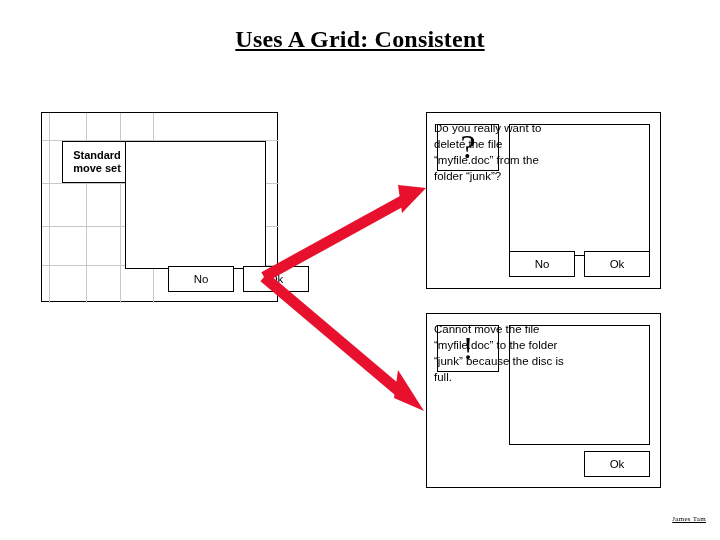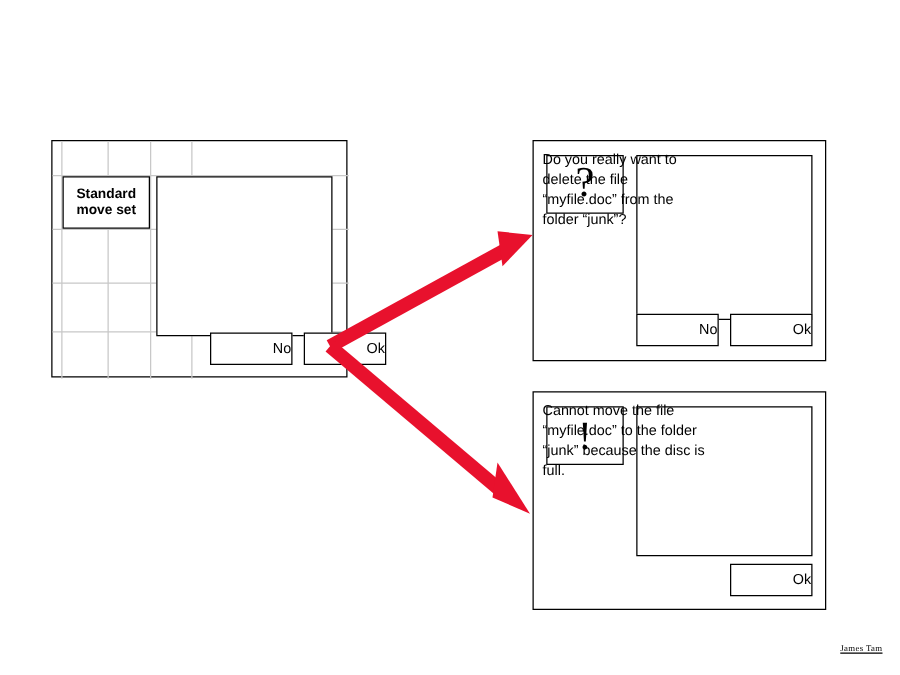--- a/index.html
+++ b/index.html
@@ -54,21 +54,21 @@
   
   .gridline {
     position: absolute;
     background: #c8c8c8;
   }
   .gl-v { width: 1px; }
   .gl-h { height: 1px; }
 
   #tpl-icon-box {
     position: absolute;
-    left: 8px;
+    left: 20px;
     top: 28px;
     width: 70px;
     height: 42px;
     border: 1px solid #000000;
     box-sizing: border-box;
     background: #ffffff;
     text-align: center;
     font-size: 11px;
     font-weight: bold;
     line-height: 13px;
@@ -92,21 +92,21 @@
     width: 130px;
     font-size: 11.5px;
     line-height: 15px;
     color: #000000;
   }
   .btn {
     position: absolute;
     border: 1px solid #000000;
     box-sizing: border-box;
     background: #ffffff;
-    text-align: right;
+    text-align: center;
     font-size: 11.5px;
     color: #000000;
     line-height: 1;
   }
   .btn span {
     display: inline-block;
   }
   .btn.underline span {
   }
   #tpl-btn-no {
@@ -244,20 +244,21 @@
     color: #000000;
     text-decoration: underline;
     letter-spacing: 0.3px;
   }
 </style>
 </head>
 <body>
 
 <div id="slide">
 
+  <div id="title">Uses A Grid: Consistent</div>
 
   <div class="dialog" id="tpl-dialog">
 
     <div class="gridline gl-v" style="left:7px;  top:0px;   height:190px;"></div>
     <div class="gridline gl-v" style="left:44px; top:0px;   height:190px;"></div>
     <div class="gridline gl-v" style="left:78px; top:0px;   height:190px;"></div>
     <div class="gridline gl-v" style="left:111px;top:0px;   height:190px;"></div>
     <div class="gridline gl-h" style="left:0px; top:27px;  width:237px;"></div>
     <div class="gridline gl-h" style="left:0px; top:70px;  width:237px;"></div>
     <div class="gridline gl-h" style="left:0px; top:113px; width:237px;"></div>

